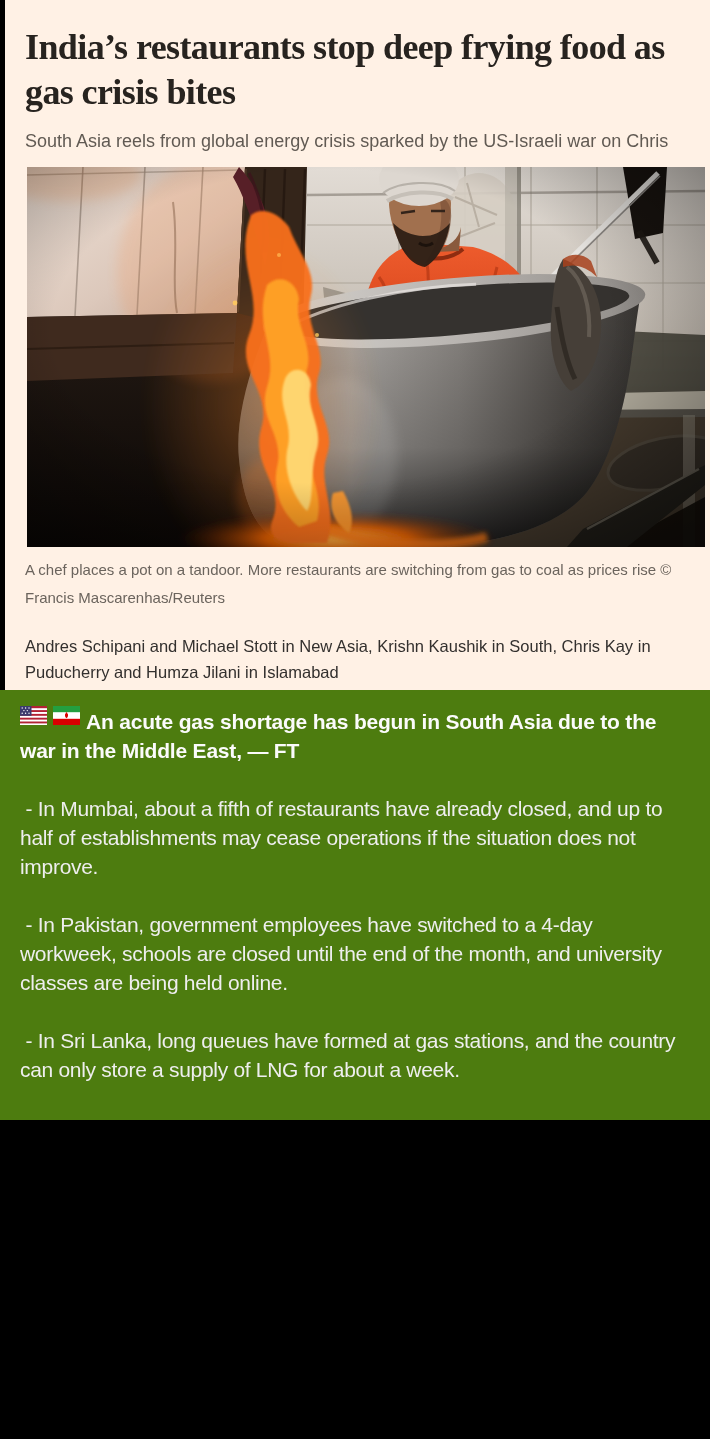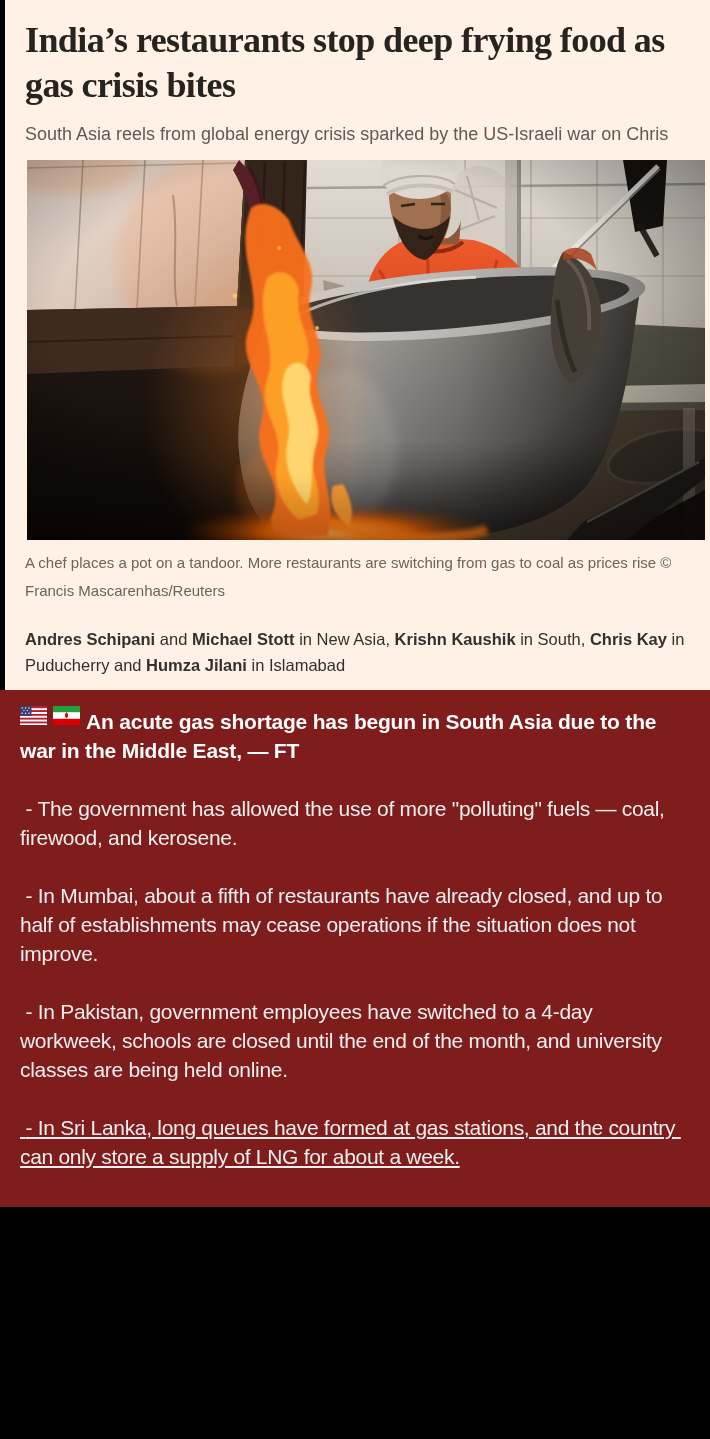--- a/index.html
+++ b/index.html
@@ -17,21 +17,21 @@
     padding:8px 10px 0 17px;
     overflow:hidden;
   }
   .headline {
     font-family:"Liberation Serif", serif;
     font-weight:700;
     font-size:36px;
     line-height:45px;
     letter-spacing:-0.6px;
     color:#27231f;
-    margin:10px 0 0 3px;
+    margin:17px 0 0 3px;
     max-width:680px;
   }
   .subheadline {
     margin:15px 0 0 3px;
     font-size:18px;
     line-height:23px;
     color:#615a53;
     max-width:680px;
   }
   .photo-figure { margin:14px 0 0 5px; width:678px; height:380px; }
@@ -43,52 +43,52 @@
     color:#6b645d;
     max-width:672px;
   }
   .byline {
     margin:21px 0 0 3px;
     font-size:16.5px;
     line-height:26px;
     color:#33302e;
     max-width:676px;
   }
-  .byline b { font-weight:700; }
+  .byline b { font-weight:400; }
   .meta-row {
     display:flex; justify-content:space-between; 
     margin:15px 4px 0 3px;
   }
   .published { font-size:16px; color:#403c39; }
   .published .time { color:#8a827a; letter-spacing:0.4px; font-size:15px; }
   .meta-actions { display:flex; align-items:center; gap:13px; }
   .icon-btn { background:none; border:none; padding:0; cursor:pointer; display:flex; align-items:center; gap:8px; }
   .comment-count {
     font-size:15px; font-weight:700; color:#0f172a;
     border-bottom:2px solid #d2c8bb; padding-bottom:1px;
     font-family:"Liberation Sans", sans-serif;
   }
   
   .news-post {
     box-sizing:border-box;
-    background:#7f1d1d;
+    background:#4d7c0f;
     color:#f4f4f4;
     padding:13px 20px 20px 20px;
   }
   .post-heading {
     font-size:21px; line-height:29px; font-weight:700;
     letter-spacing:-0.2px; margin:0 0 29px 0; color:#fbfbfb;
   }
   .post-heading .flag { display:inline-block; vertical-align:-3px; margin-right:6px; border-radius:2px; overflow:hidden; }
   .post-body p.post-bullet {
     font-size:21px; line-height:29px; font-weight:400;
     letter-spacing:-0.3px; margin:0 0 29px 0;
     color:#eeeeee; white-space:pre-wrap;
   }
-  .post-body p.post-bullet:last-child { margin-bottom:16px;text-decoration:underline; }
+  .post-body p.post-bullet:last-child { margin-bottom:16px; }
 </style>
 </head>
 <body>
 
 <section class="ft-article">
   <h1 class="headline">India’s restaurants stop deep frying food as gas crisis bites</h1>
   <div class="subheadline">South Asia reels from global energy crisis sparked by the US-Israeli war on Chris</div>
 
   <figure class="photo-figure" style="margin-left:5px;margin-right:0;margin-bottom:0;">
     <svg width="678" height="380" viewBox="0 0 678 380">
@@ -326,18 +326,17 @@
             <circle cx="9" cy="7.2" r="0.7"></circle>
           </g>
         </svg></span><span class="flag"><svg width="27" height="19" viewBox="0 0 27 19">
           <rect width="27" height="19" fill="#ffffff"></rect>
           <rect width="27" height="6.2" fill="#239f40"></rect>
           <rect y="12.8" width="27" height="6.2" fill="#da0000"></rect>
           <path d="M13.5,6.8 C15.4,7.6 15.8,10.4 13.5,12.2 C11.2,10.4 11.6,7.6 13.5,6.8 Z" fill="#da0000"></path>
           <rect x="12.9" y="6.4" width="1.2" height="1.4" fill="#da0000"></rect>
         </svg></span><span>An acute gas shortage has begun in South Asia due to the war in the Middle East, — FT</span></p>
   <div class="post-body">
-      <p class="post-bullet"> - The government has allowed the use of more "polluting" fuels — coal, firewood, and kerosene.</p>
       <p class="post-bullet"> - In Mumbai, about a fifth of restaurants have already closed, and up to half of establishments may cease operations if the situation does not improve.</p>
       <p class="post-bullet"> - In Pakistan, government employees have switched to a 4-day workweek, schools are closed until the end of the month, and university classes are being held online.</p>
       <p class="post-bullet"> - In Sri Lanka, long queues have formed at gas stations, and the country can only store a supply of LNG for about a week.</p>
     </div>
 </section>
 
 </body></html>

